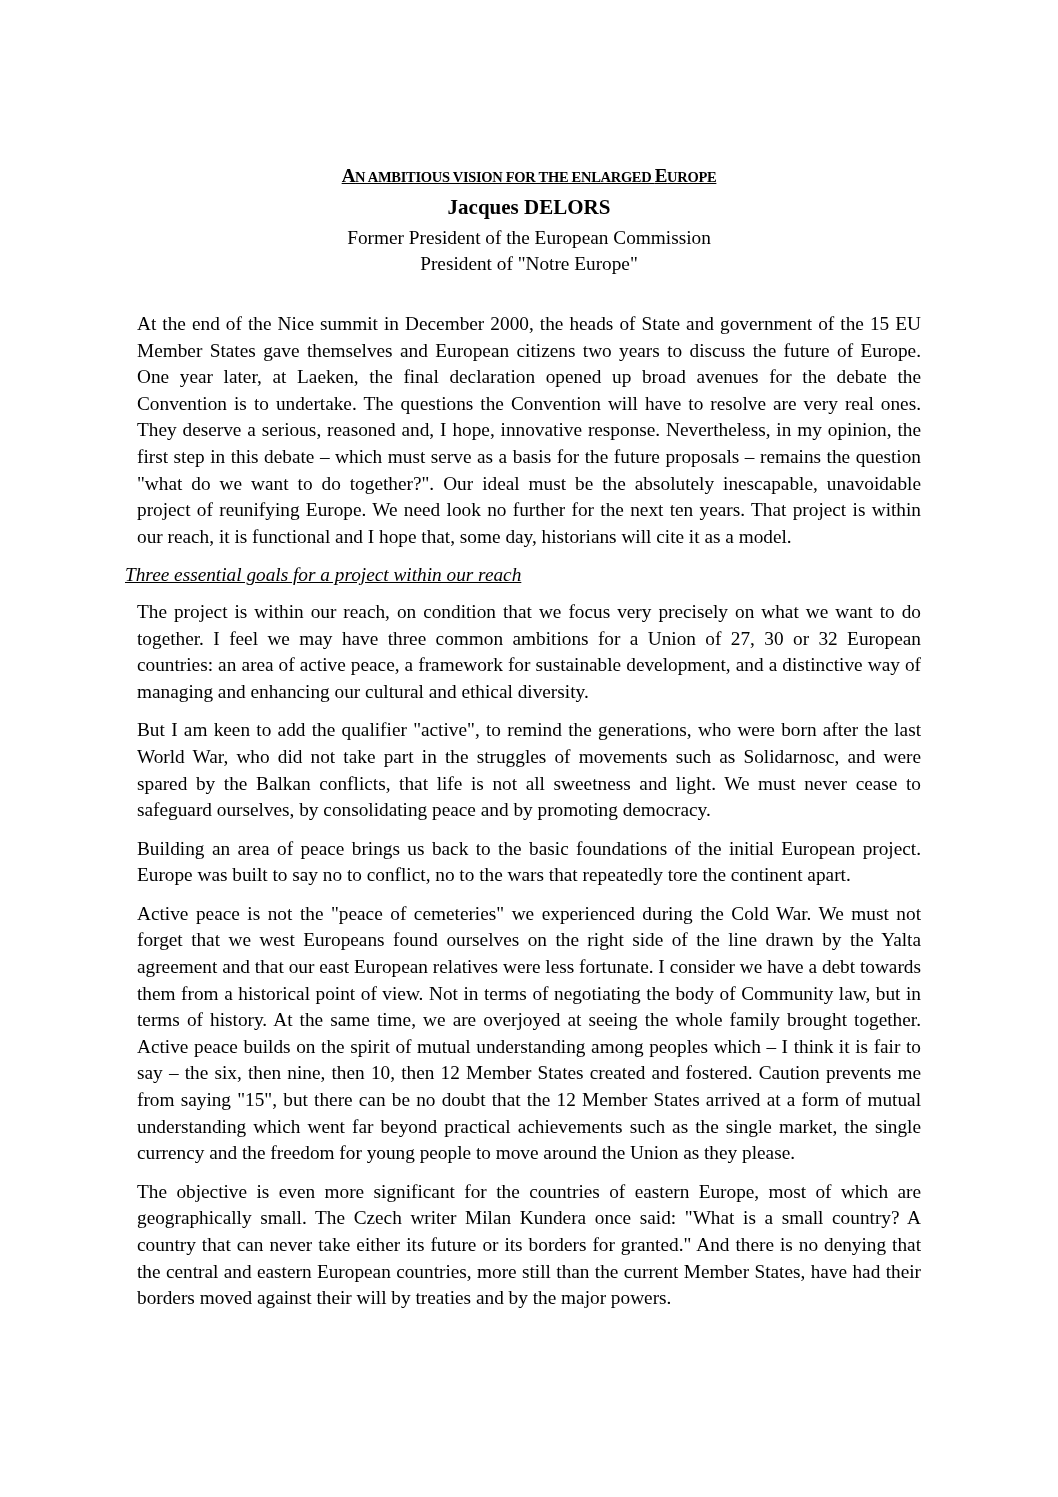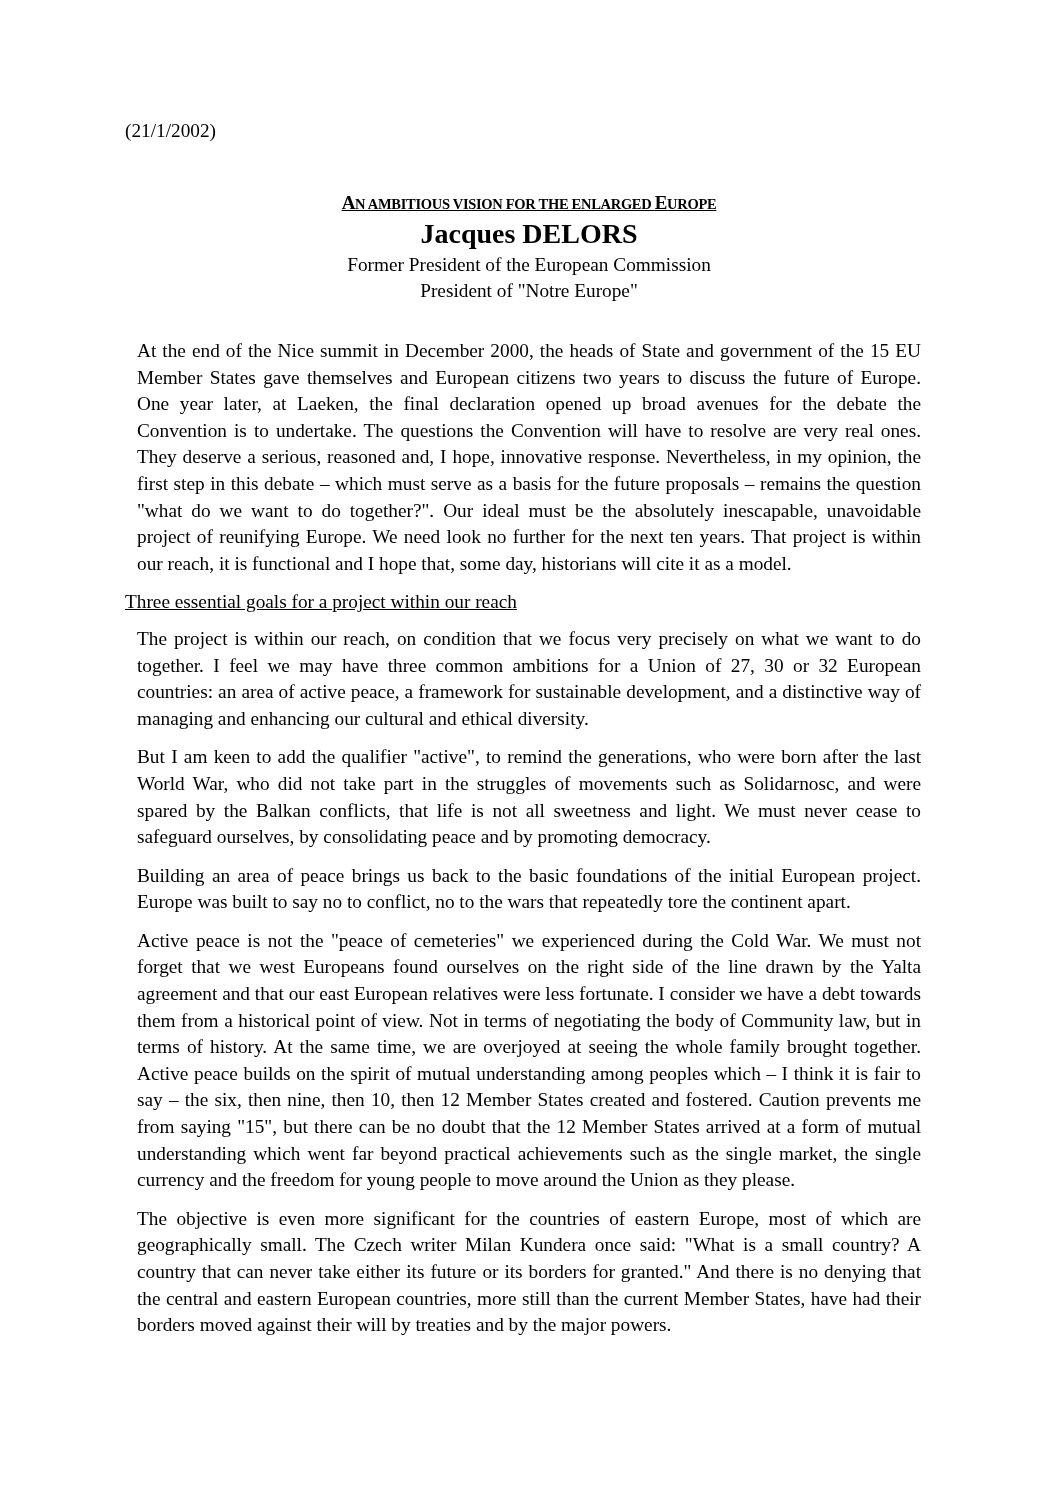--- a/index.html
+++ b/index.html
@@ -9,33 +9,32 @@
     font-family: "Liberation Serif", "DejaVu Serif", serif;
     color: #000; font-size: 19.3px; line-height: 26.6px;
   }
   .date { margin: 0; height: 27px; }
   .title {
     text-align: center; margin: 48px 0 4px 0; font-weight: bold;
     font-size: 14.5px; line-height: 20px; text-decoration: underline;
     letter-spacing: -0.3px;
   }
   .title .cap { font-size: 19px; }
-  .author { text-align: center; font-weight: bold; font-size: 28px; line-height: 28px; margin: 6px 0 0 0; }
+  .author { text-align: center; font-weight: bold; font-size: 21px; line-height: 28px; margin: 6px 0 0 0; }
   .affil { text-align: center; margin: 4px 0 0 0; }
   .affil div { line-height: 26px; }
   p.body { margin: 12px; text-align: justify; text-align-last: left; hyphens: none; }
   .first { margin-top: 34px !important; }
   .gap { margin-top: 10px !important; }
-  .heading { margin: 10px 0 0 0; text-decoration: underline; }
+  .heading { margin: 10px 0 0 0; text-decoration: underline; font-style: italic; }
 </style>
 </head>
 <body>
 
 <div class="page">
-  <div class="date">(21/1/2002)</div>
 
   <div class="title">
     <span class="cap">A</span><span>N AMBITIOUS VISION FOR THE ENLARGED </span><span class="cap">E</span><span>UROPE</span>
   </div>
 
   <div class="author">Jacques DELORS</div>
 
   <div class="affil">
     <div>Former President of the European Commission</div>
     <div>President of "Notre Europe"</div>

